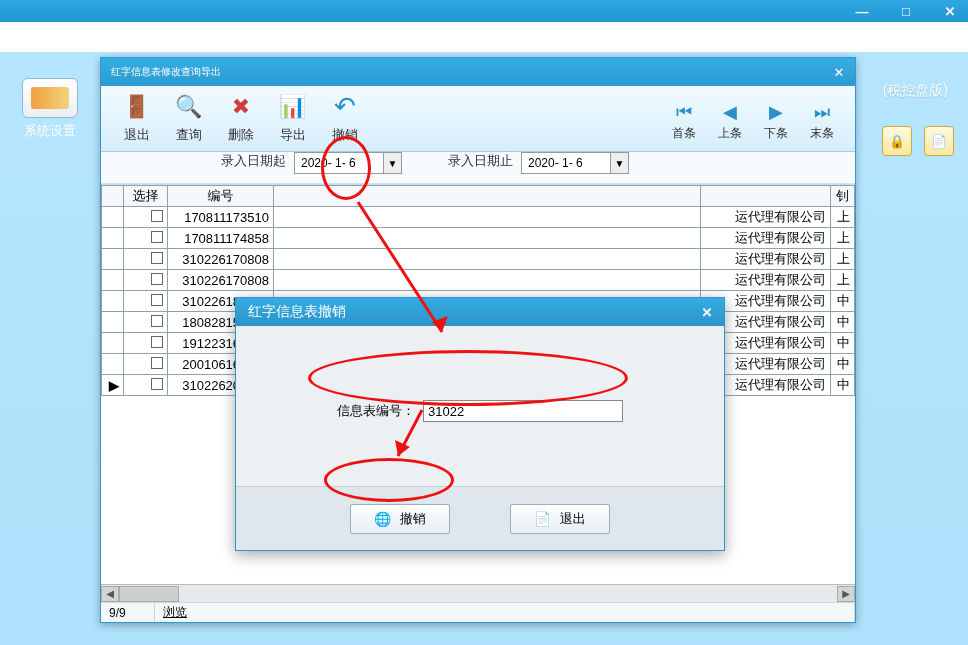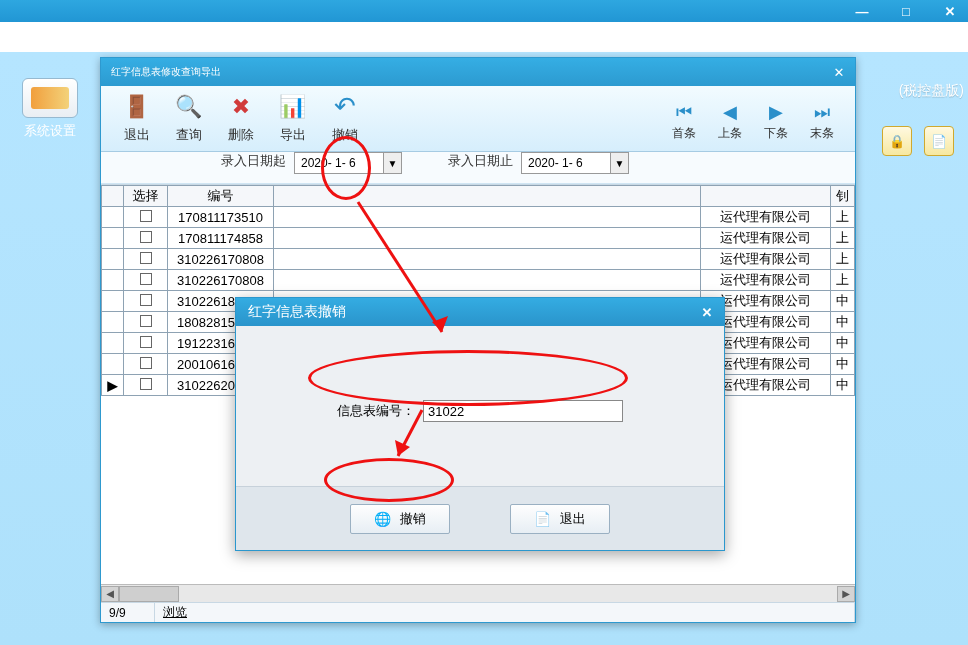--- a/index.html
+++ b/index.html
@@ -37,21 +37,21 @@
     padding-left:10px;
     gap:22px;
     color:#fff; font-size:14px;
   }
   .menubar .menu-item { cursor:pointer; }
   .app-body {
     position:absolute; top:52px; left:0; right:0; bottom:0;
     background: linear-gradient(#b5e5ff, #aee1fb);
   }
   .side-label {
-    position:absolute; right:4px; top:30px;
+    position:absolute; right:20px; top:30px;
     color:#fff; font-size:14px;
     text-shadow:0 1px 1px rgba(0,0,0,.2);
   }
   .side-icon {
     position:absolute;
     width:30px; height:30px;
     background: linear-gradient(#fff9e0,#f7e8a0);
     border:1px solid #cfa92e;
     border-radius:4px;
     display:flex; align-items:center; justify-content:center;
@@ -177,21 +177,21 @@
     padding:1px 4px;
     background:#fff;
     white-space:nowrap; overflow:hidden; text-overflow:clip;
   }
   table.grid th {
     background:#f5f7fa;
     font-weight:normal;
     text-align:center;
   }
   table.grid td {
-    text-align:center;
+    text-align:right;
   }
   .row-indicator-cell { text-align:center; font-weight:bold; }
   .checkbox-cell { text-align:center; }
   .checkbox-cell .cb {
     display:inline-block; width:12px; height:12px;
     border:1px solid #666; background:#fff;
   }
 
   .hscroll {
     position:absolute; left:0; right:0; bottom:20px; height:18px;

